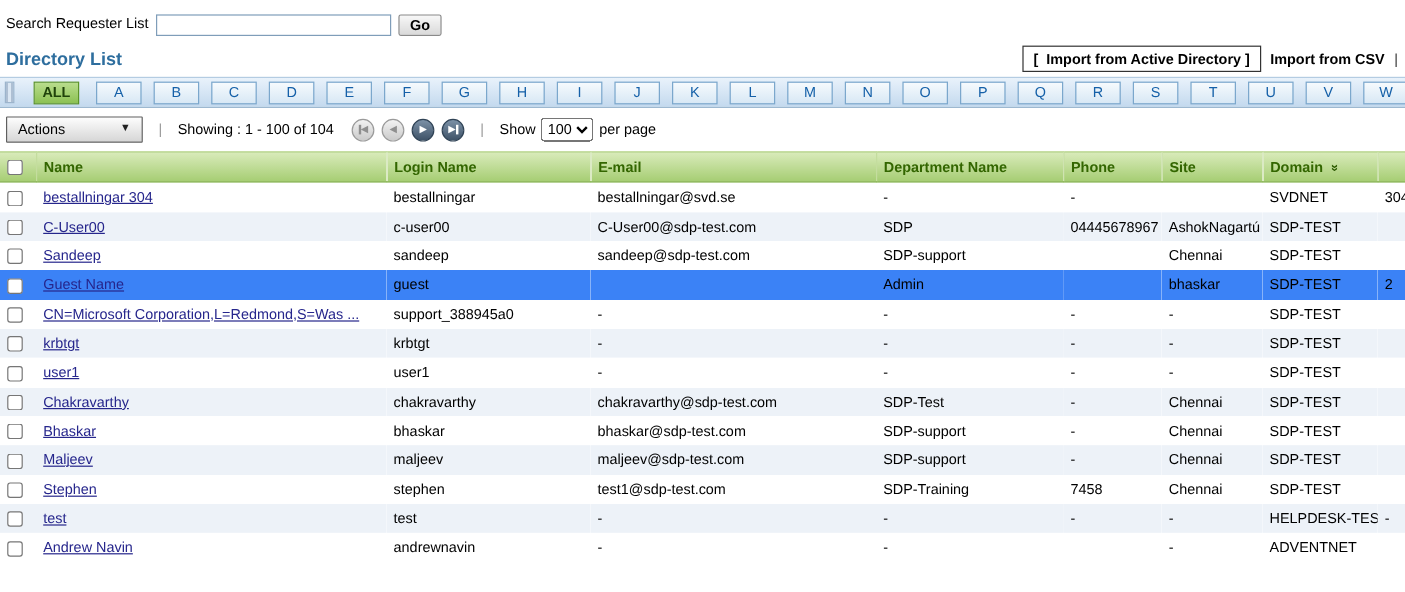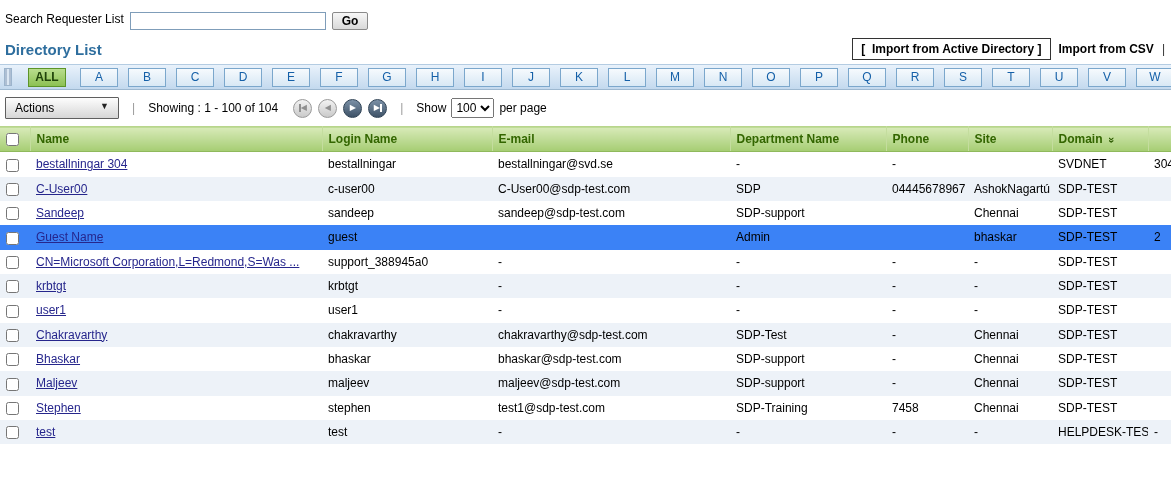--- a/index.html
+++ b/index.html
@@ -338,14 +338,25 @@
         <td class="col-check"><input type="checkbox" style=""></td>
         <td><a class="name-link" href="#">test</a></td>
         <td>test</td>
         <td>-</td>
         <td>-</td>
         <td>-</td>
         <td>-</td>
         <td>HELPDESK-TEST</td>
         <td>-</td>
       </tr>
+      <tr>
+        <td class="col-check"><input type="checkbox" style=""></td>
+        <td><a class="name-link" href="#">Andrew Navin</a></td>
+        <td>andrewnavin</td>
+        <td>-</td>
+        <td>-</td>
+        <td></td>
+        <td>-</td>
+        <td>ADVENTNET</td>
+        <td></td>
+      </tr>
     </tbody>
 </table>
 
 </body></html>

